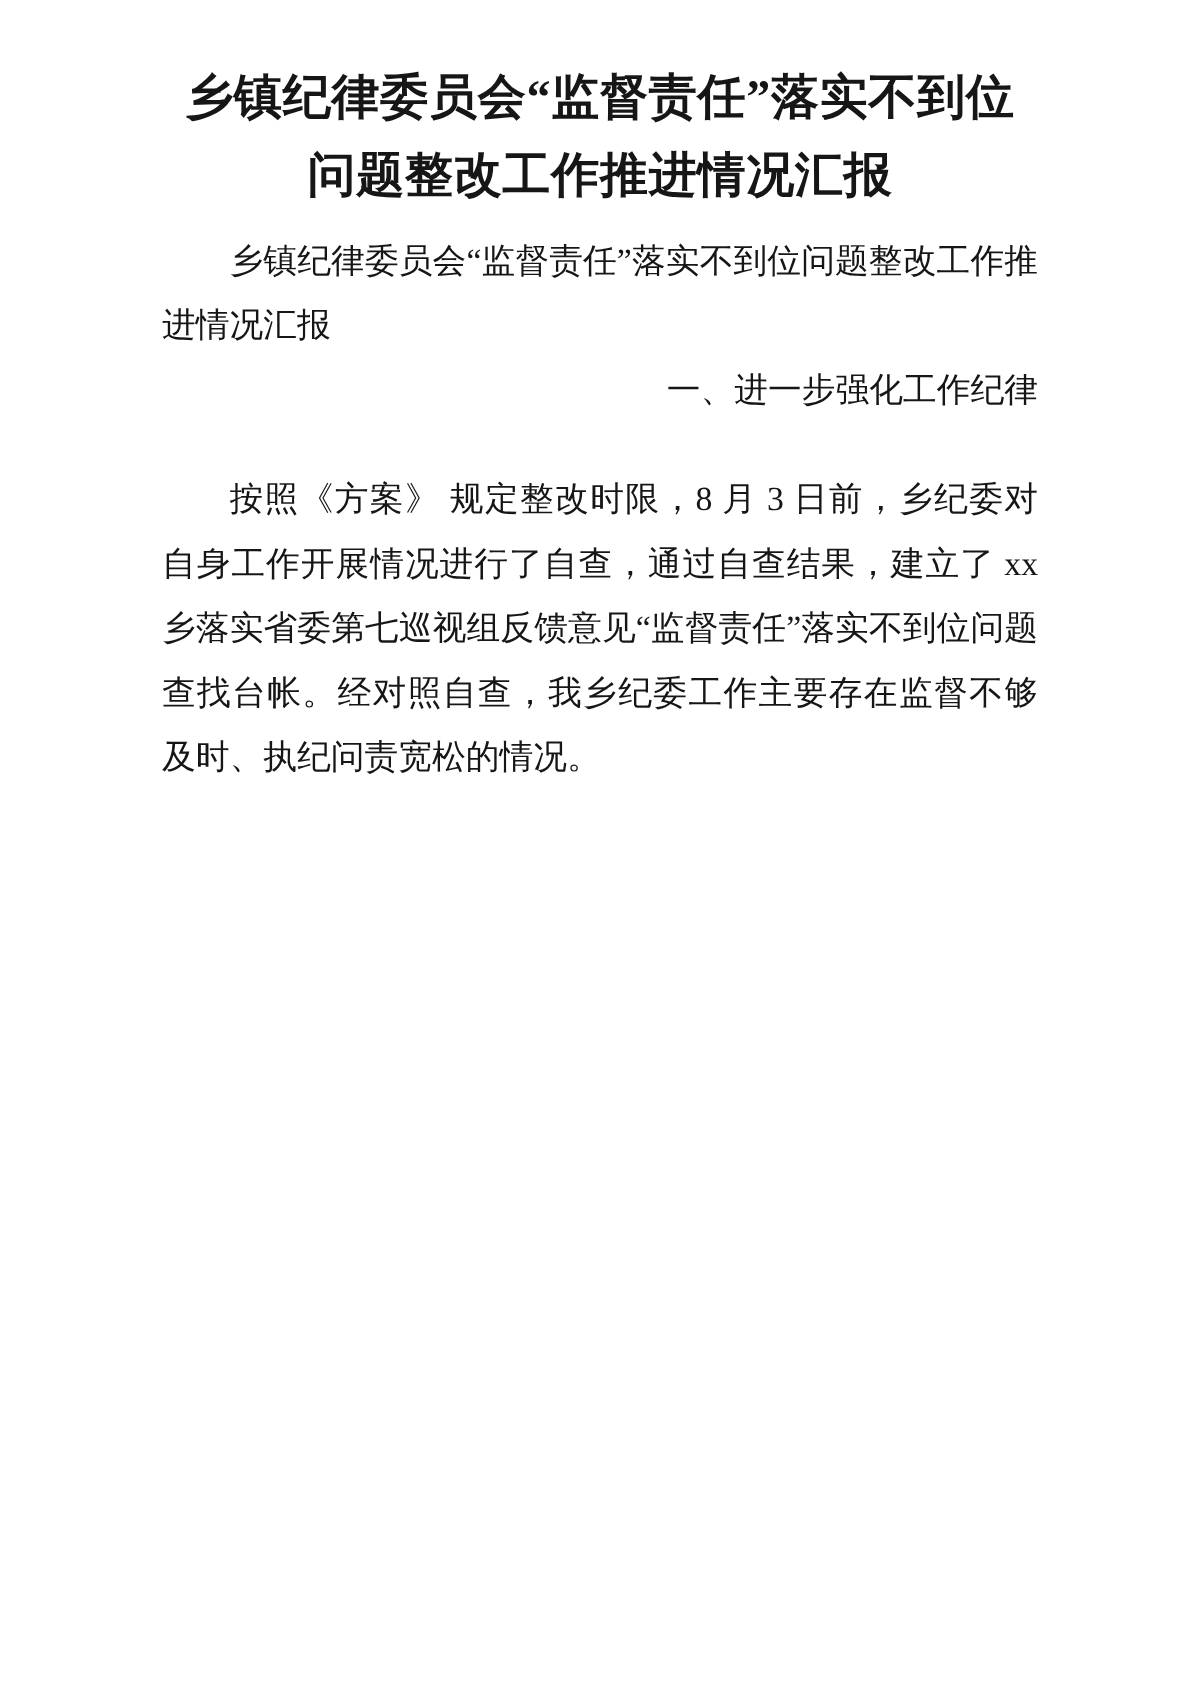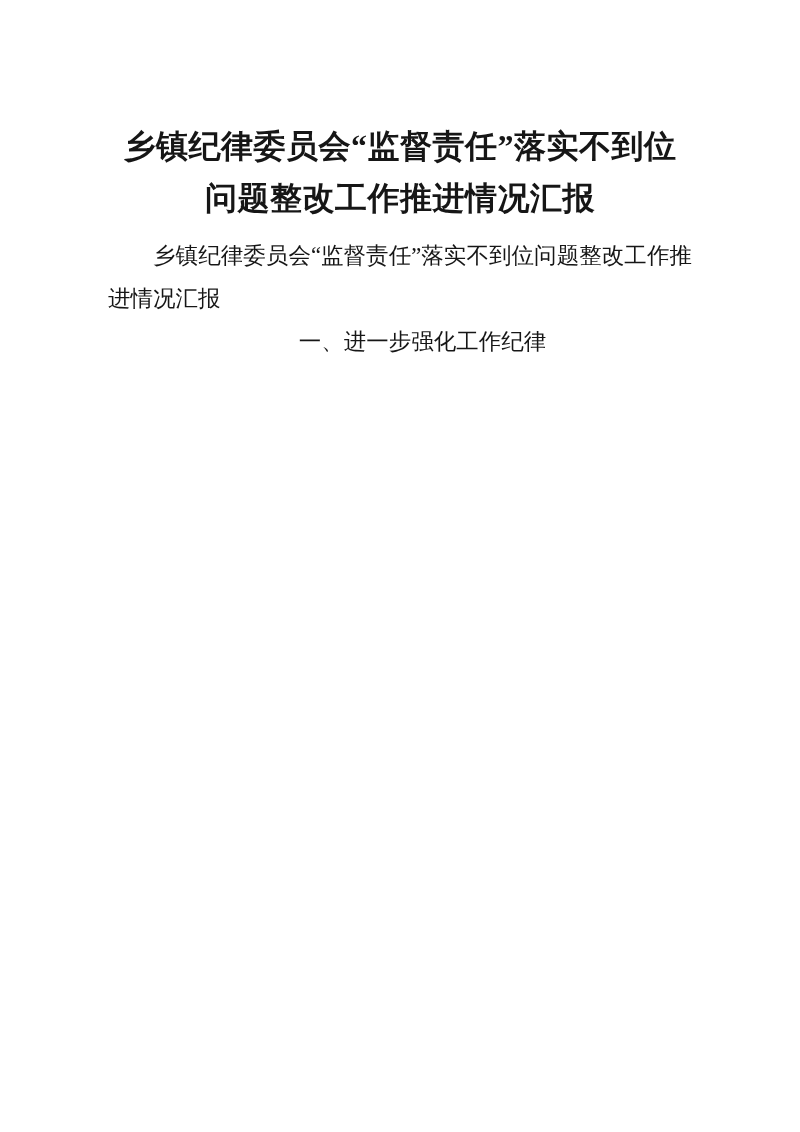--- a/index.html
+++ b/index.html
@@ -10,41 +10,41 @@
     background: #ffffff;
     overflow: hidden;
   }
   body {
     font-family: "Liberation Serif", "DejaVu Serif", serif;
     color: #161616;
   }
   .page {
     width: 584px;
     margin: 0 auto;
-    padding-top: 120px;
+    padding-top: 38px;
   }
   .doc-title {
     font-size: 32px;
     line-height: 52px;
     font-weight: 700;
     text-align: center;
     margin: 0 0 10px 0;
     letter-spacing: 0.5px;
   }
   .para {
     font-size: 22.5px;
     line-height: 43px;
     margin: 0;
     text-indent: 2em;
     text-align: justify;
     font-weight: 400;
     word-break: break-all;
   }
   .para.heading {
-    text-align: center;
+    text-align: right;
   }
   .blank-line {
     height: 30px;
   }
 </style>
 </head>
 <body>
 
 <div class="page">
 
@@ -52,14 +52,15 @@
 
   <p class="para">乡镇纪律委员会“监督责任”落实不到位问题整改工作推进情况汇报</p>
 
 
   <p class="para heading">一、进一步强化工作纪律</p>
 
 
   <div class="blank-line"></div>
 
 
+  <p class="para">按照《方案》 规定整改时限，8 月 3 日前，乡纪委对自身工作开展情况进行了自查，通过自查结果，建立了 xx 乡落实省委第七巡视组反馈意见“监督责任”落实不到位问题查找台帐。经对照自查，我乡纪委工作主要存在监督不够及时、执纪问责宽松的情况。</p>
 
 </div>
 
 </body></html>

